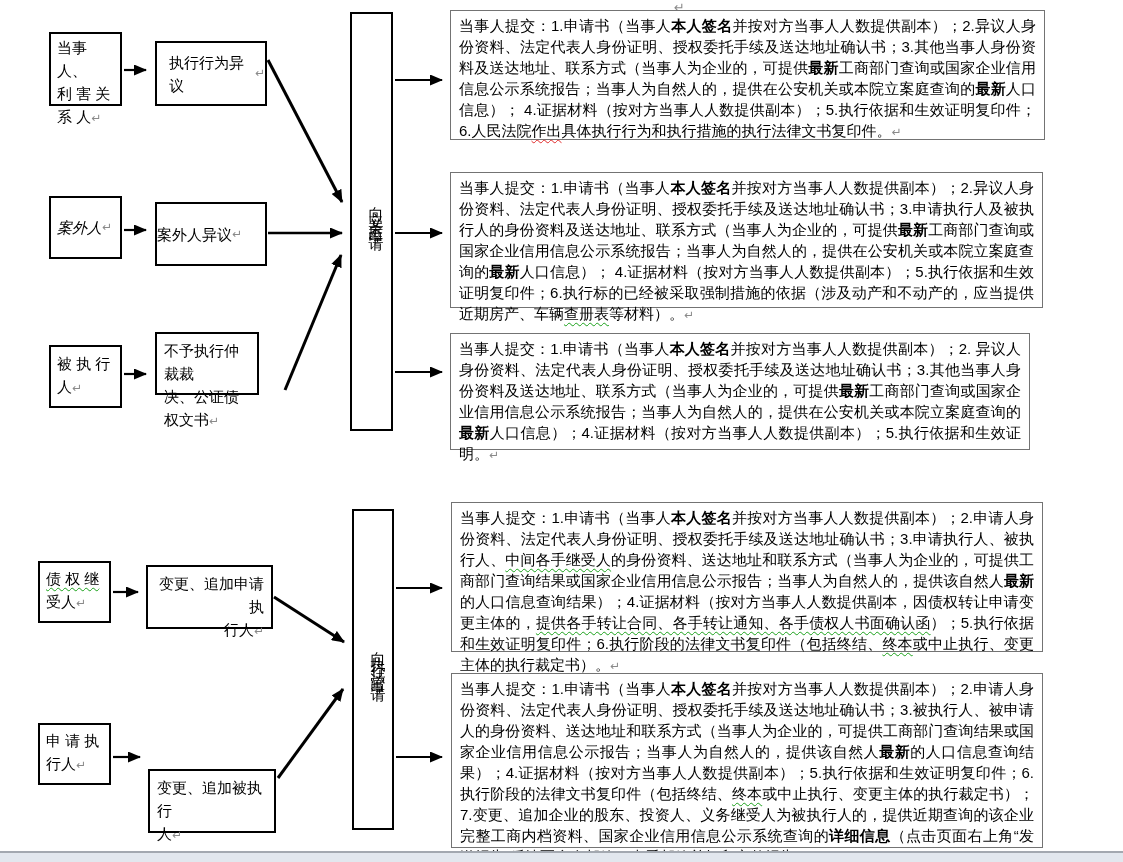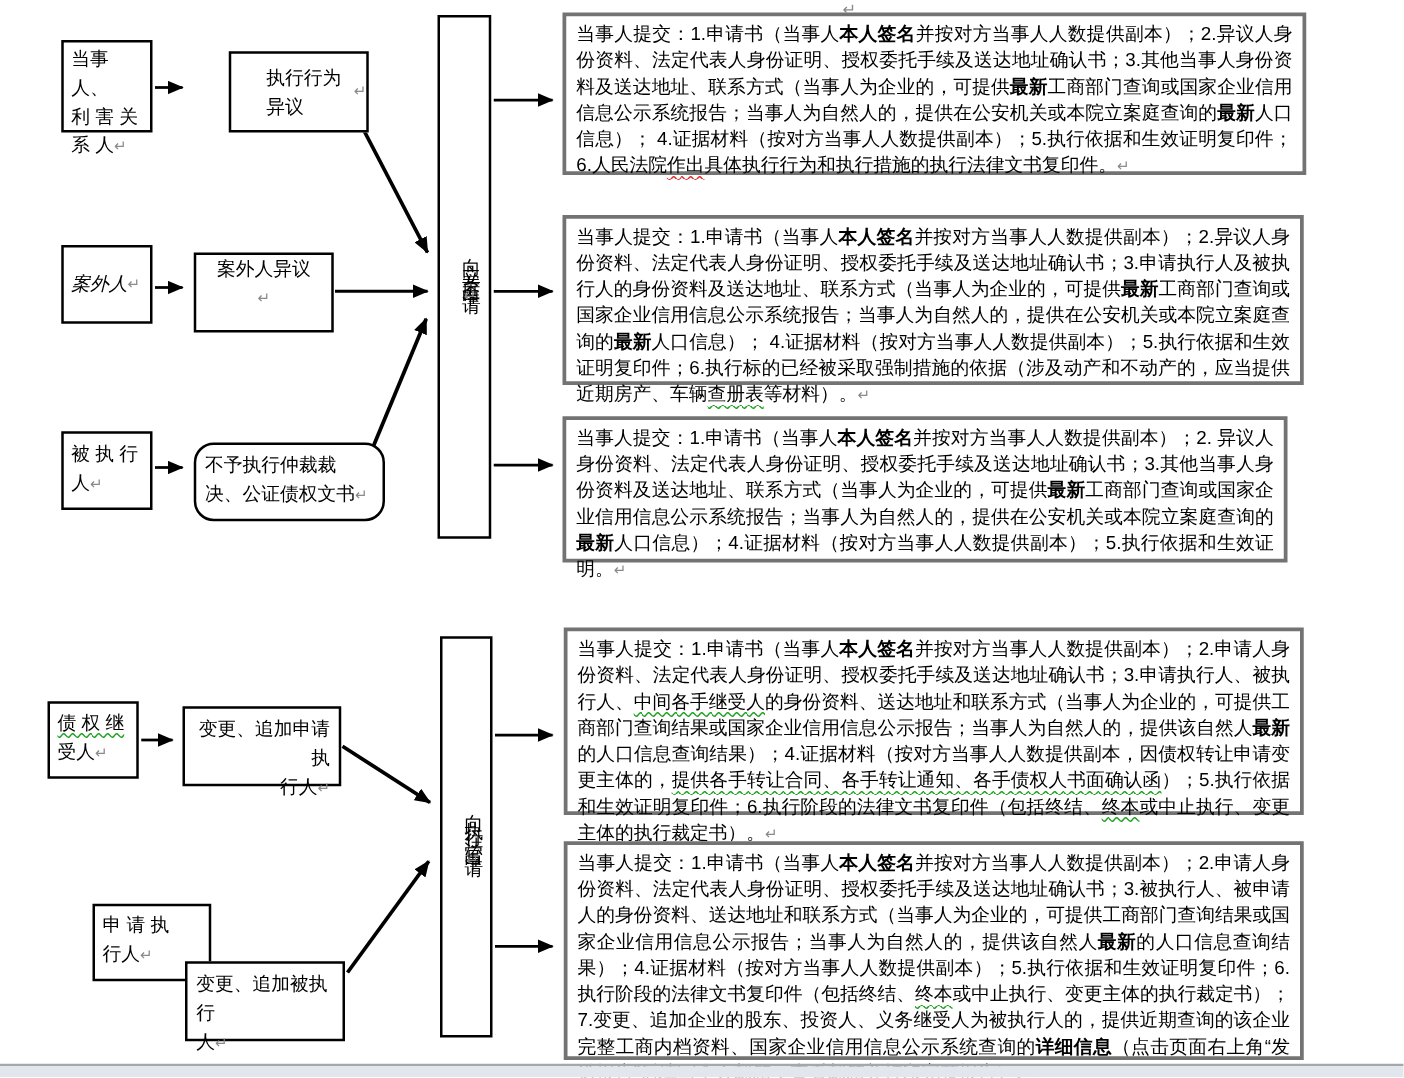--- a/index.html
+++ b/index.html
@@ -6,40 +6,40 @@
   .canvas{
     position:relative;width:1123px;height:862px;background:#ffffff;overflow:hidden;
     font-family:"Liberation Sans","DejaVu Sans",sans-serif;color:#000;
   }
   svg.arrows{position:absolute;left:0;top:0;width:1123px;height:862px;pointer-events:none;}
   .bx{
     position:absolute;border:2px solid #000;background:#fff;box-sizing:border-box;
     font-size:15px;line-height:23px;white-space:pre-line;
   }
   .doc{
-    position:absolute;border:3px solid #737373;background:#fff;box-sizing:border-box;
+    position:absolute;border:1px solid #737373;background:#fff;box-sizing:border-box;
     font-size:15px;line-height:21px;padding:4px 8px 3px 8px;text-align:justify;
   }
   .hub{
     writing-mode:vertical-lr;text-orientation:upright;text-align:center;
     letter-spacing:6px;font-size:15px;padding-left:12px;white-space:normal;
   }
   #src1{left:49px;top:32px;width:73px;height:74px;padding:2px 6px;}
-  #act1{left:155px;top:41px;width:112px;height:65px;display:flex;align-items:center;padding-left:28px;margin-left:28px;}
+  #act1{left:155px;top:41px;width:112px;height:65px;display:flex;align-items:center;padding-left:12px;}
   #src2{left:49px;top:196px;width:73px;height:63px;display:flex;align-items:center;padding-left:6px;font-style:italic;}
-  #act2{left:155px;top:202px;width:112px;height:64px;display:flex;align-items:center;padding-left:0;flex-direction:column;}
+  #act2{left:155px;top:202px;width:112px;height:64px;display:flex;align-items:center;padding-left:0;}
   #src3{left:49px;top:345px;width:73px;height:63px;padding:5px 6px;}
-  #act3{left:155px;top:354px;width:153px;height:63px;padding:5px 7px;border-radius:16px;}
+  #act3{left:155px;top:332px;width:104px;height:63px;padding:5px 7px;}
   #hub1{left:350px;top:12px;width:43px;height:419px;}
   #doc1{left:450px;top:10px;width:595px;height:130px;}
   #doc2{left:450px;top:172px;width:593px;height:136px;}
   #doc3{left:450px;top:333px;width:580px;height:117px;}
   #src4{left:38px;top:561px;width:73px;height:62px;padding:4px 6px;}
   #act4{left:146px;top:565px;width:127px;height:64px;padding:5px 7px;text-align:right;}
-  #src5{left:38px;top:723px;width:95px;height:62px;padding:4px 6px;margin-left:36px;}
+  #src5{left:38px;top:723px;width:73px;height:62px;padding:4px 6px;}
   #act5{left:148px;top:729px;width:128px;height:64px;padding:5px 7px;margin-top:40px;}
   #hub2{left:352px;top:509px;width:42px;height:321px;}
   #doc4{left:451px;top:502px;width:592px;height:150px;}
   #doc5{left:451px;top:673px;width:592px;height:175px;}
   .b{font-weight:700;}
   .sq-red{
     text-decoration-line:underline;text-decoration-style:wavy;
     text-decoration-color:#e02b2b;text-decoration-thickness:1px;text-underline-offset:3px;
   }
   .sq-green{

